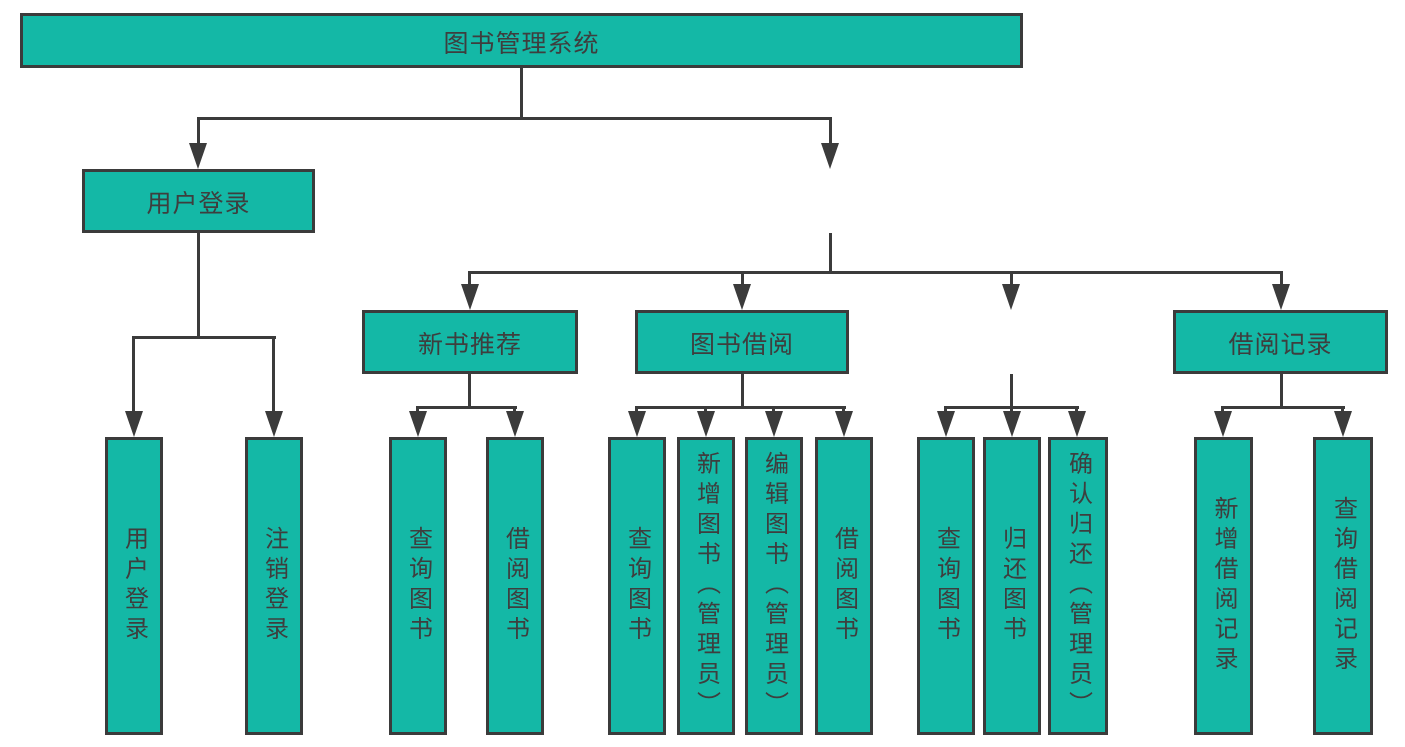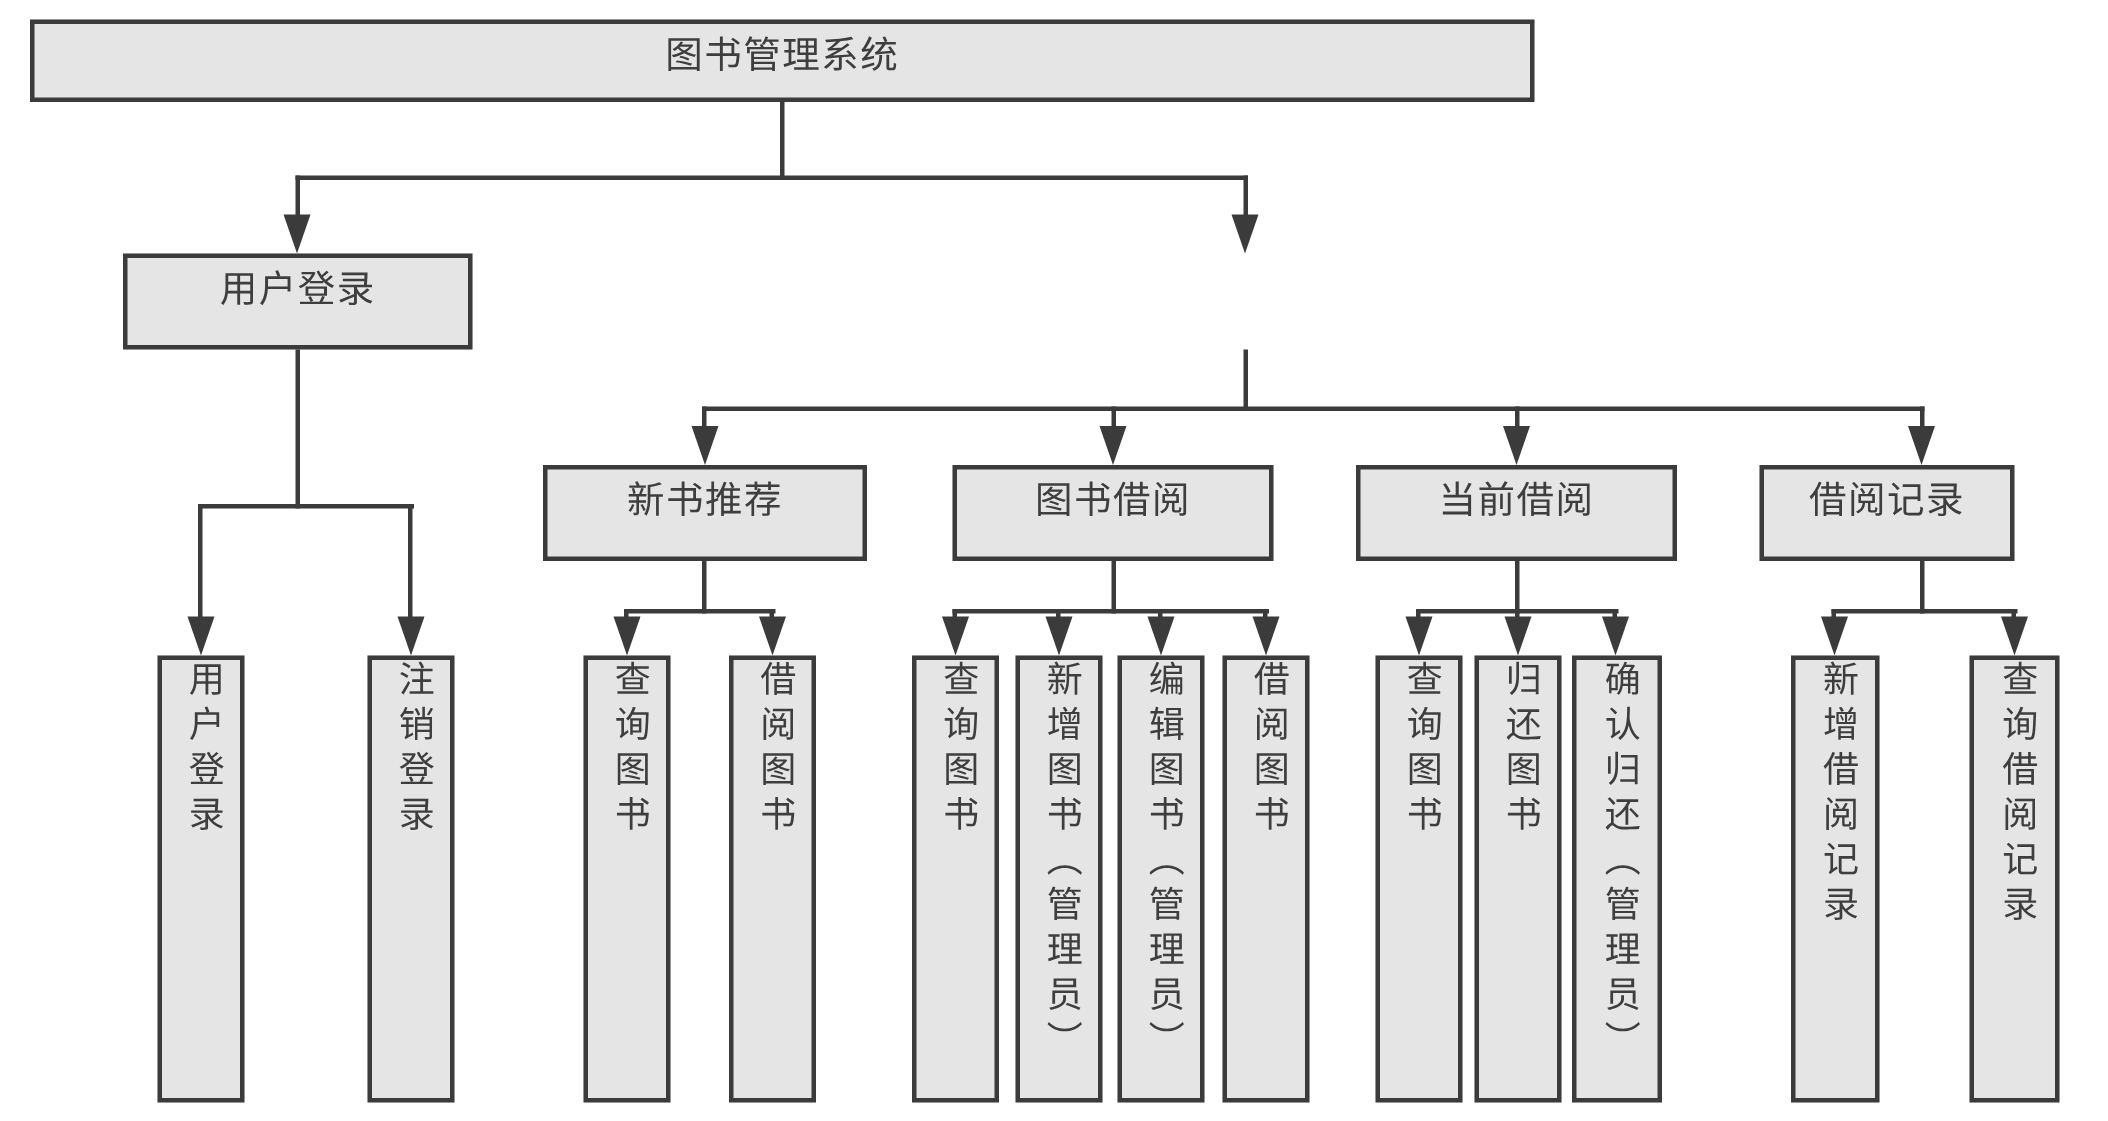--- a/index.html
+++ b/index.html
@@ -9,22 +9,22 @@
     --watermark:#c9c9c9;
   }
   html,body{margin:0;padding:0;background:var(--background);}
   body{font-family:"Liberation Sans",sans-serif;}
   .canvas{
     position:relative;width:1405px;height:747px;
     background:var(--background);overflow:hidden;
   }
   .box{
     position:absolute;box-sizing:border-box;
-    border:3px solid var(--line);background:#e5e5e5;
-    display:flex;justify-content:center;
+    border:3px solid var(--line);background:#14b8a6;
+    display:flex;align-items:center;justify-content:center;
     color:var(--text);
   }
   .hlabel{font-size:25px;letter-spacing:1px;white-space:nowrap;}
   .leaf span{
     writing-mode:vertical-rl;text-orientation:mixed;
     font-size:24px;letter-spacing:6px;line-height:1.2;white-space:nowrap;
   }
   .ln{position:absolute;background:var(--line);}
   .arrow{
     position:absolute;width:0;height:0;
@@ -75,24 +75,21 @@
   <div class="arrow" style="left:733px;top:284px"></div>
   <div class="arrow" style="left:1002px;top:284px"></div>
   <div class="arrow" style="left:1272px;top:284px"></div>
 
   <div class="box" style="left:635px;top:310px;width:214px;height:64px">
     <span class="hlabel">图书借阅</span>
   </div>
   <div class="box" style="left:362px;top:310px;width:216px;height:64px">
     <span class="hlabel">新书推荐</span>
   </div>
-  <div class="box" style="left:904px;top:310px;width:214px;height:64px">
-    <span class="hlabel">当前借阅</span>
-  </div>
-  <div class="box" style="left:1173px;top:310px;width:170px;height:64px">
+  <div class="box" style="left:1173px;top:310px;width:215px;height:64px">
     <span class="hlabel">借阅记录</span>
   </div>
 
   <div class="ln" style="left:468px;top:374px;width:3px;height:35px"></div>
   <div class="ln" style="left:416px;top:406px;width:101px;height:3px"></div>
   <div class="ln" style="left:416px;top:406px;width:3px;height:9px"></div>
   <div class="ln" style="left:513px;top:406px;width:3px;height:9px"></div>
   <div class="arrow" style="left:409px;top:411px"></div>
   <div class="arrow" style="left:506px;top:411px"></div>
 

